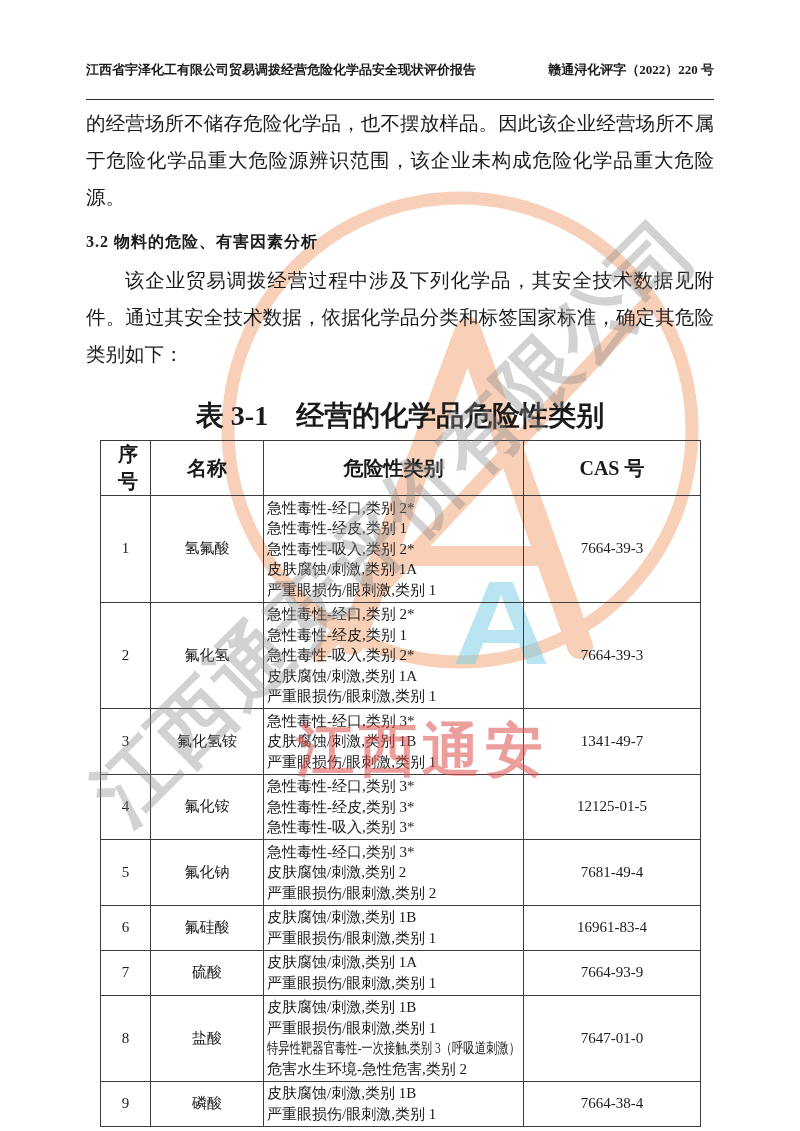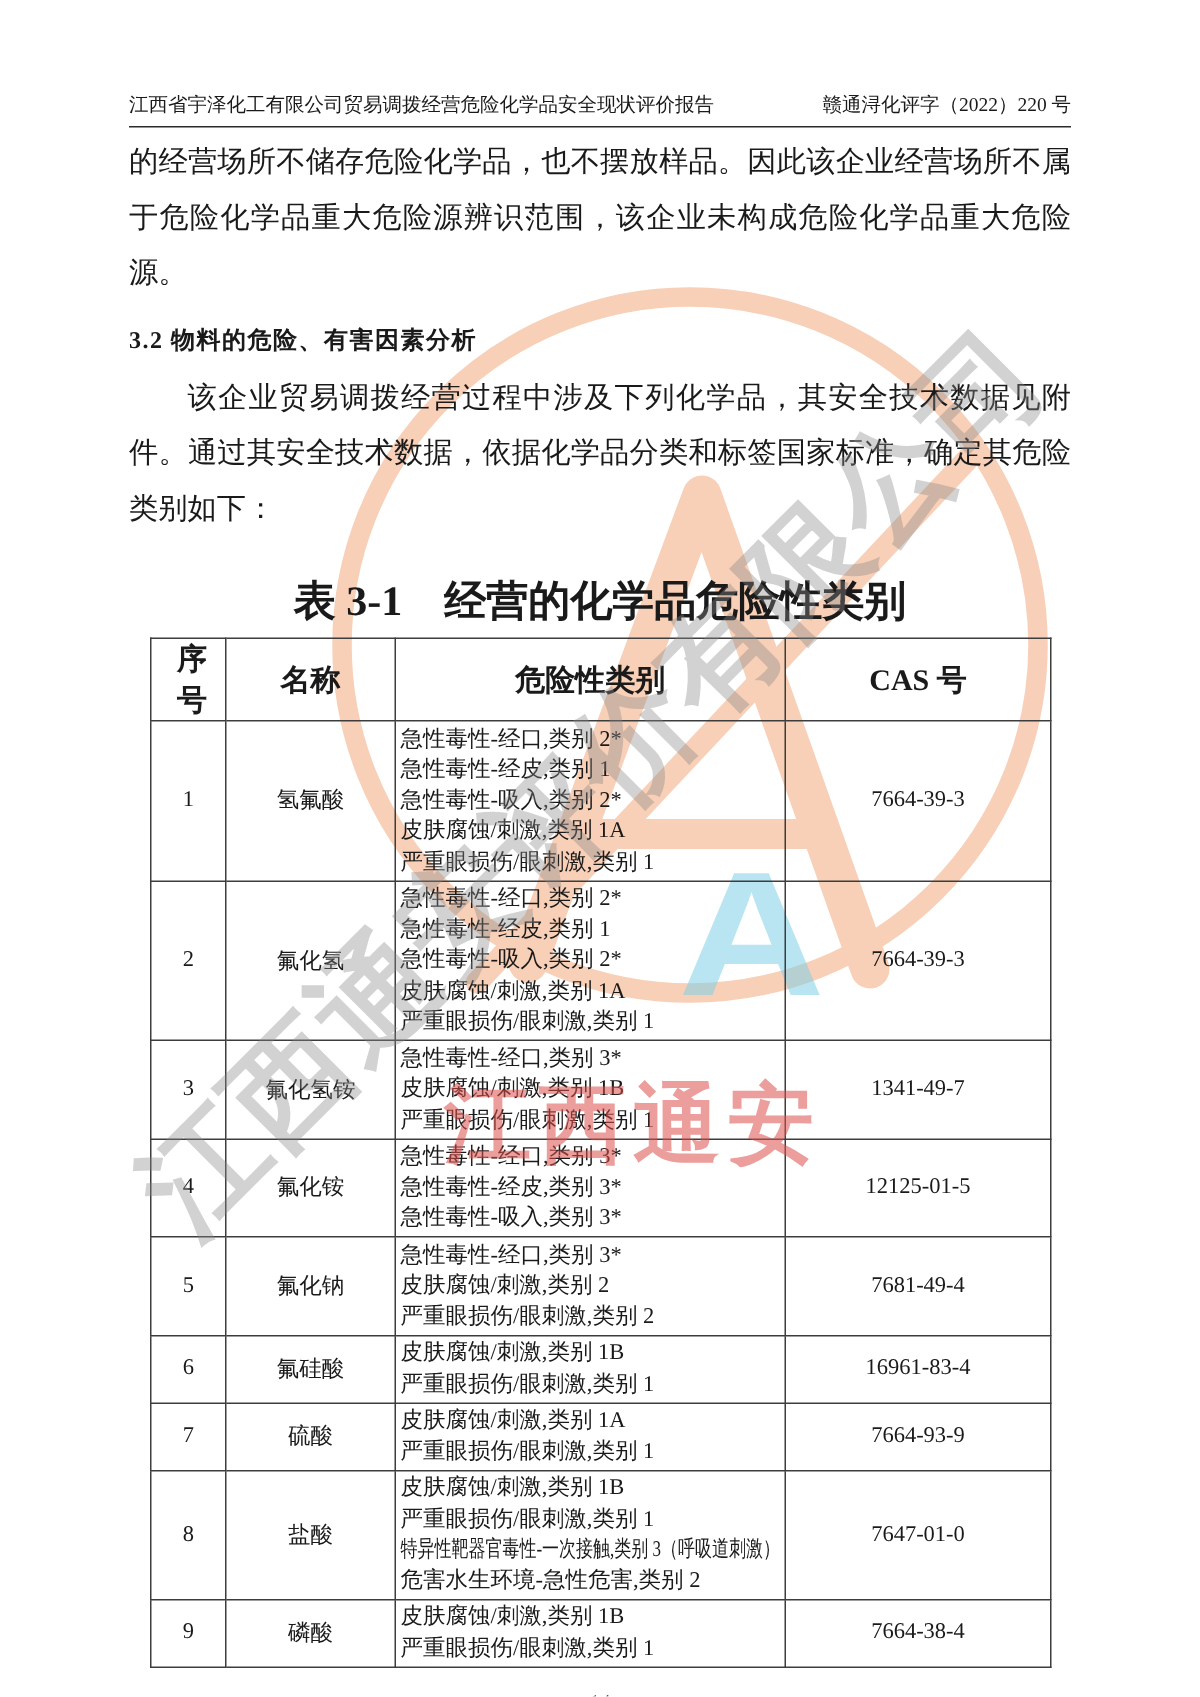--- a/index.html
+++ b/index.html
@@ -11,23 +11,23 @@
     font-family:"Liberation Serif","DejaVu Serif",serif;
     color:#1a1a1a;
   }
   .content{
     position:absolute;left:86px;top:0;width:628px;z-index:2;
   }
   
   .doc-header{
     padding-top:60px;
     display:flex;justify-content:space-between;align-items:flex-end;
-    font-size:13px;font-weight:normal;line-height:19px;
+    font-size:13px;font-weight:bold;line-height:19px;
     border-bottom:1.5px solid #2b2b2b;
-    padding-bottom:5px;
+    padding-bottom:20px;
     text-align:right;
   }
   
   .para{
     font-size:19.5px;line-height:37px;text-align:justify;
     margin:0;
   }
   .para.first{margin-top:5px;}
   .para.indent{text-indent:2em;margin-top:9px;}
   .section-heading{

